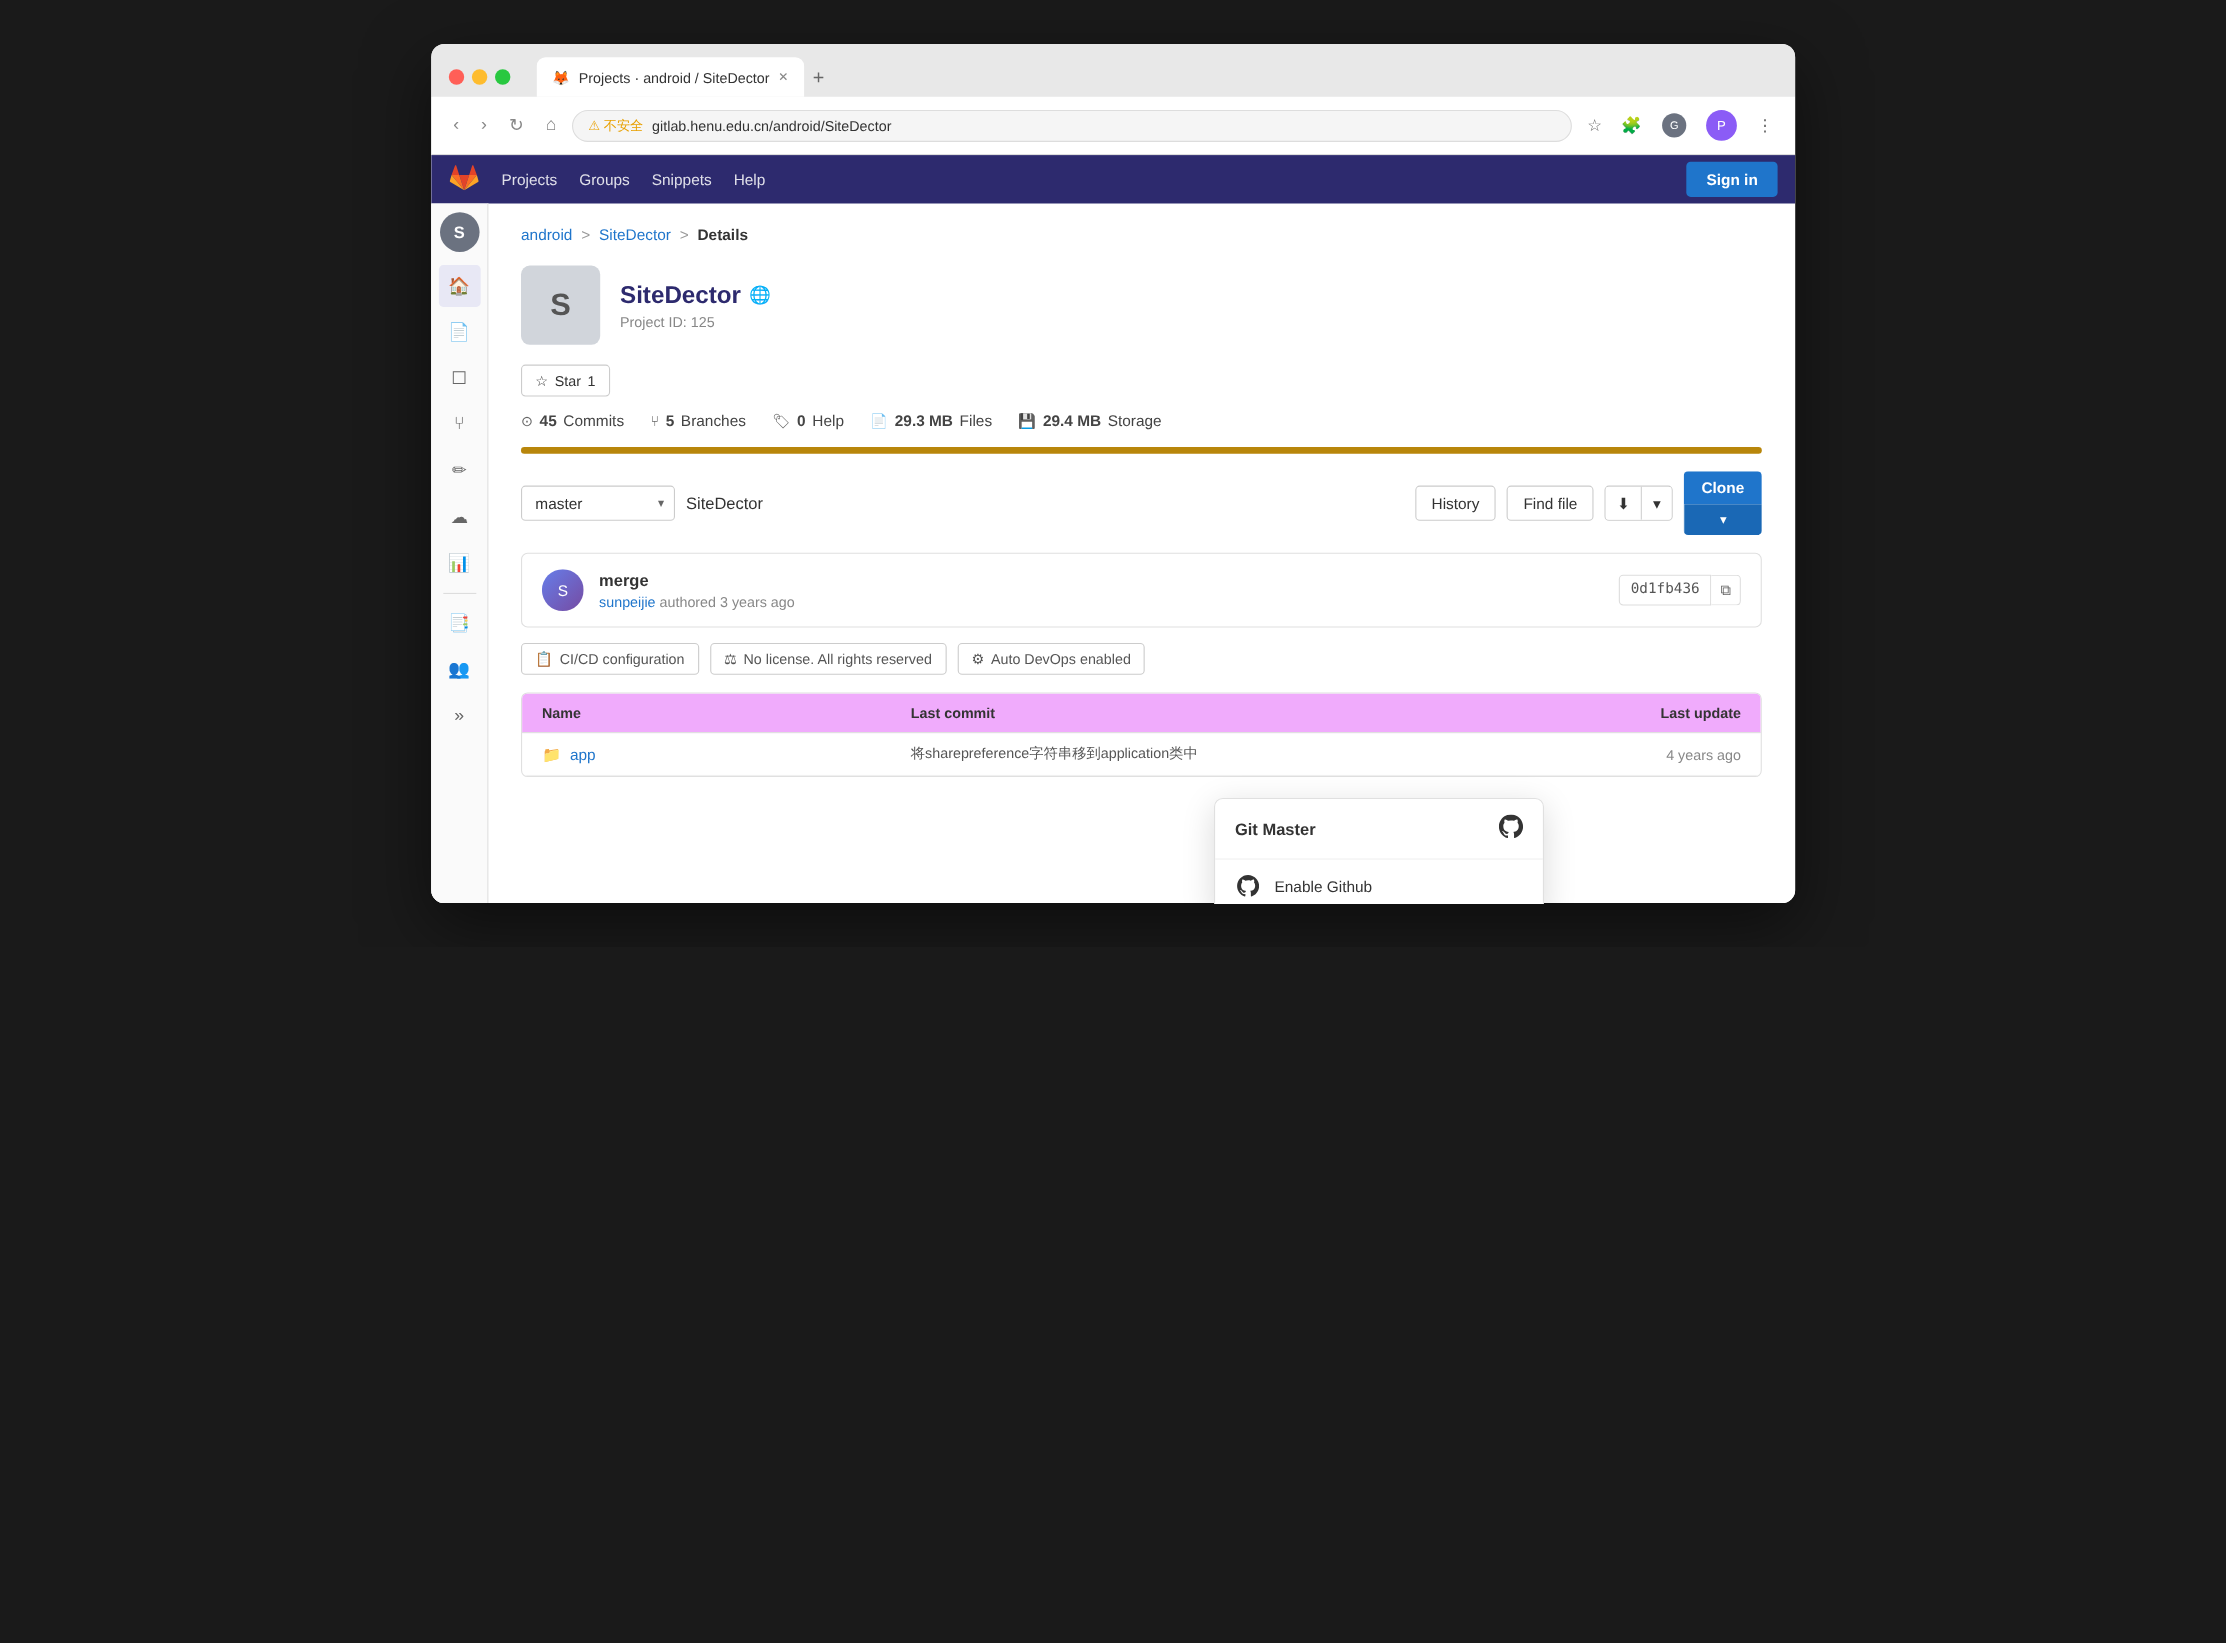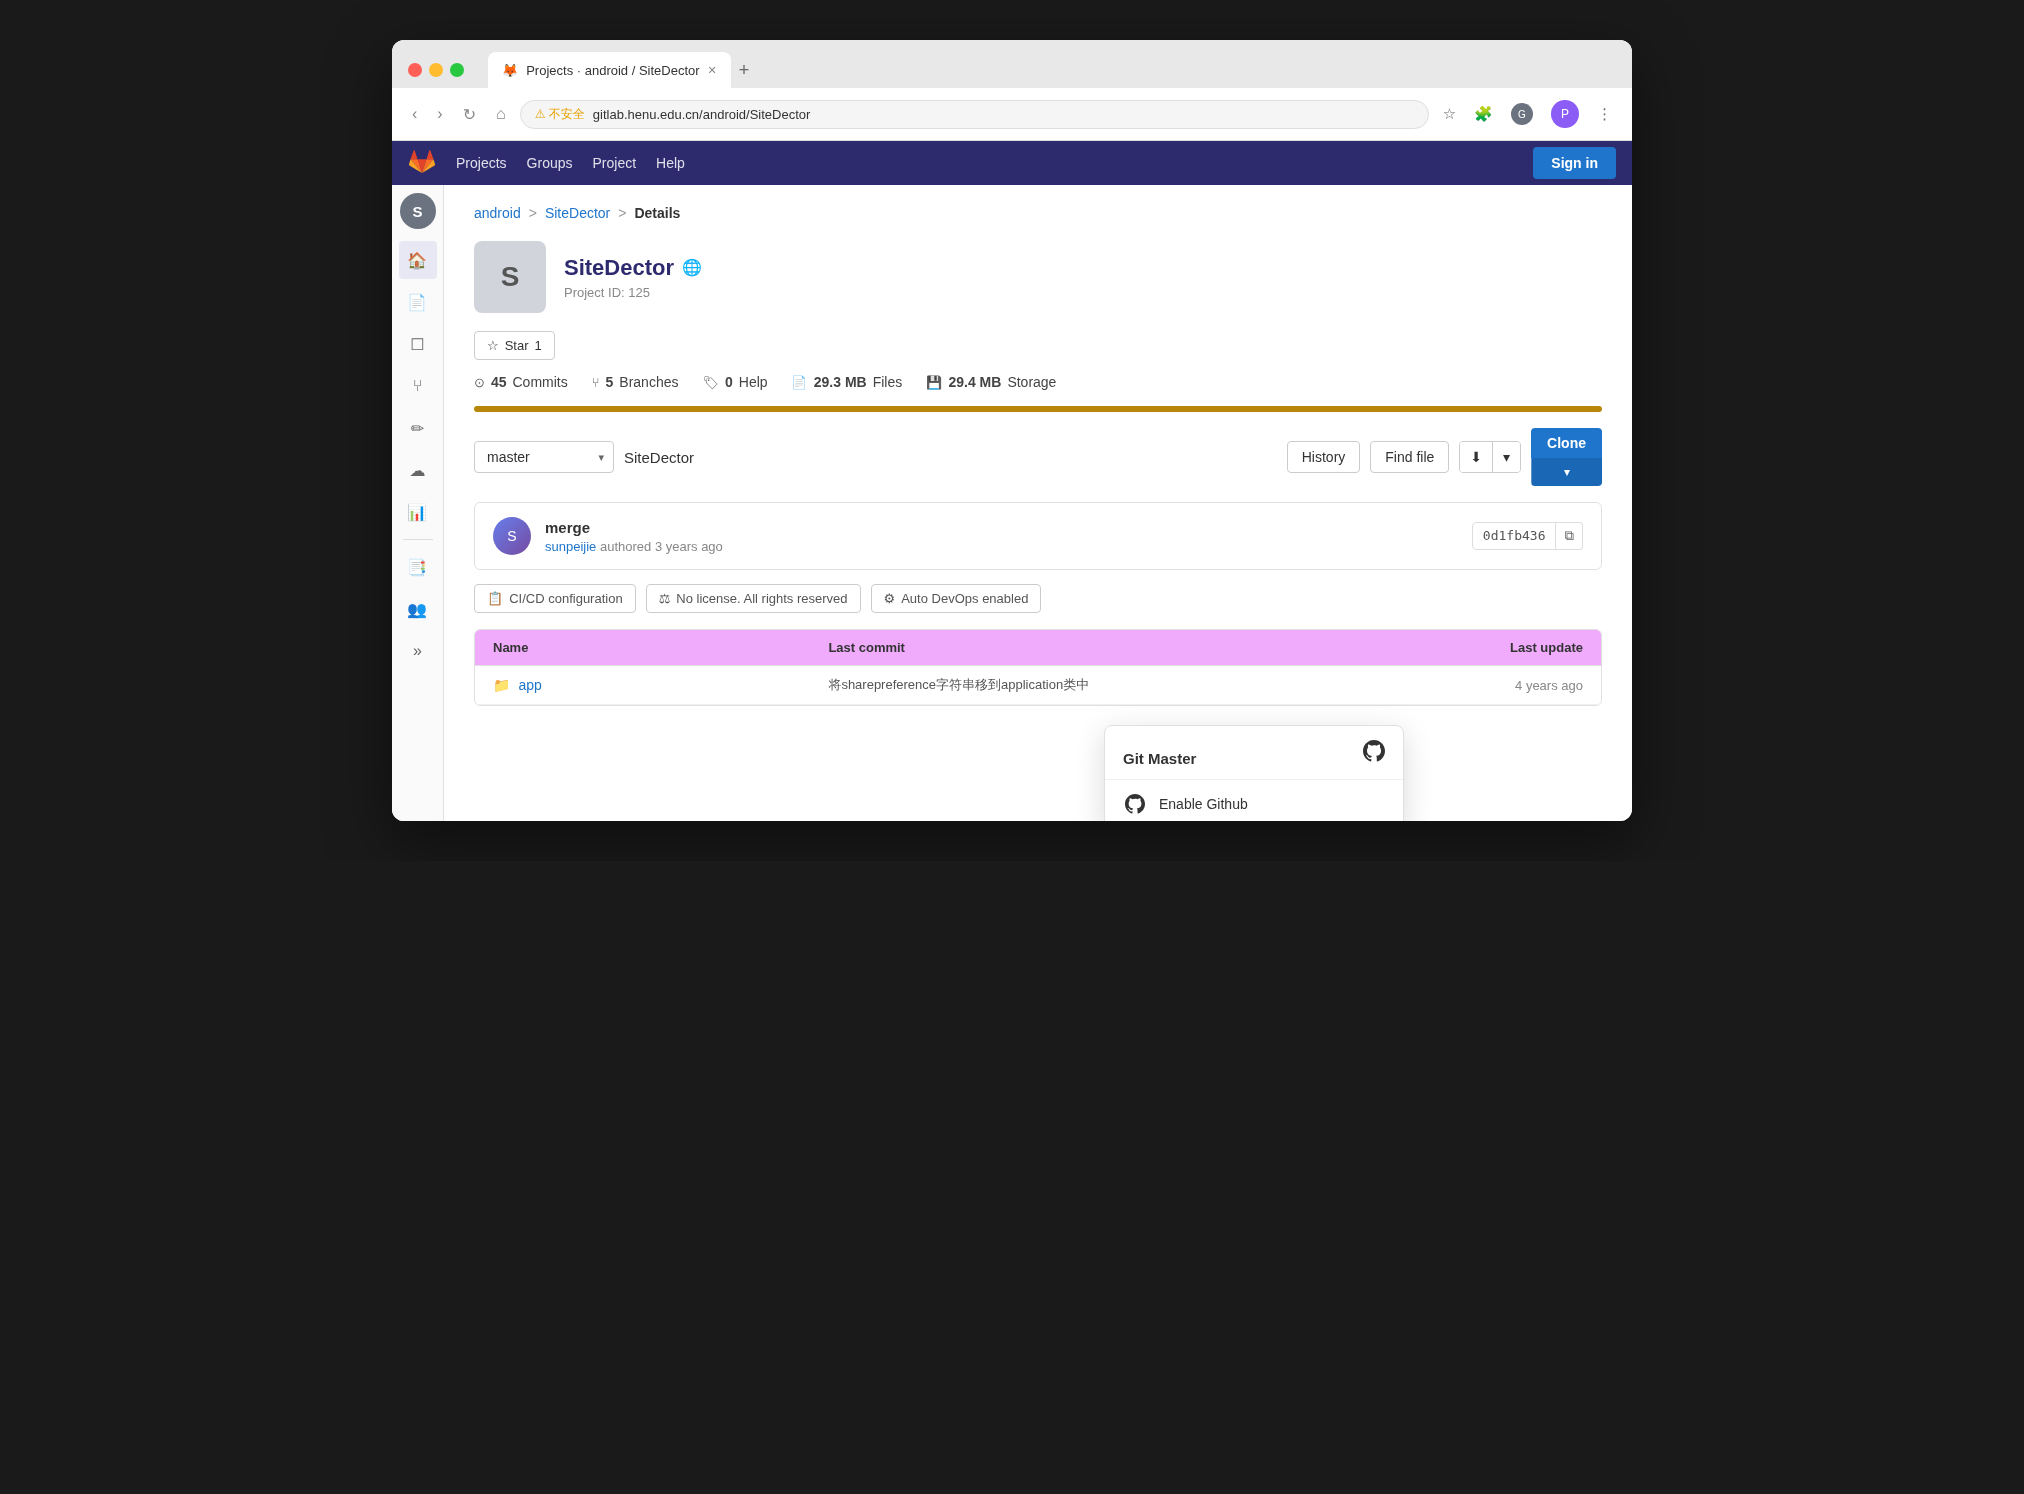--- a/index.html
+++ b/index.html
@@ -490,21 +490,21 @@
       background: white;
       border: 1px solid #e0e0e0;
       border-radius: 8px;
       box-shadow: 0 8px 30px rgba(0,0,0,0.15);
       width: 300px;
       z-index: 100;
     }
     .dropdown-header {
       padding: 14px 18px 12px;
       display: flex;
-      align-items: flex-end;
+      align-items: center;
       justify-content: space-between;
       border-bottom: 1px solid #f0f0f0;
     }
     .dropdown-title {
       font-size: 15px;
       font-weight: 600;
       color: #333;
     }
     .dropdown-github-icon {
       font-size: 20px;
@@ -585,21 +585,21 @@
           <path d="M14 26L9.5 12.2H2.5L14 26z" fill="#fc6d26"></path>
           <path d="M2.5 12.2L1 17.3a1 1 0 00.4 1.1L14 26 2.5 12.2z" fill="#fca326"></path>
           <path d="M2.5 12.2h7L6.8 3.7c-.2-.6-1-.6-1.2 0L2.5 12.2z" fill="#e24329"></path>
           <path d="M14 26l4.5-13.8h7L14 26z" fill="#fc6d26"></path>
           <path d="M25.5 12.2L27 17.3a1 1 0 01-.4 1.1L14 26l11.5-13.8z" fill="#fca326"></path>
           <path d="M25.5 12.2h-7l2.7-8.5c.2-.6 1-.6 1.2 0l3.1 8.5z" fill="#e24329"></path>
         </svg>
       </div>
       <a class="nav-link">Projects</a>
       <a class="nav-link">Groups</a>
-      <a class="nav-link">Project</a>
+      <a class="nav-link">Snippets</a>
       <a class="nav-link">Help</a>
       <div class="nav-spacer"></div>
       <button class="sign-in-btn">Sign in</button>
     </div>
 
     <div class="main-layout">
 
       <div class="sidebar">
         <div class="sidebar-avatar">S</div>
         <div class="sidebar-icon active">🏠</div>

